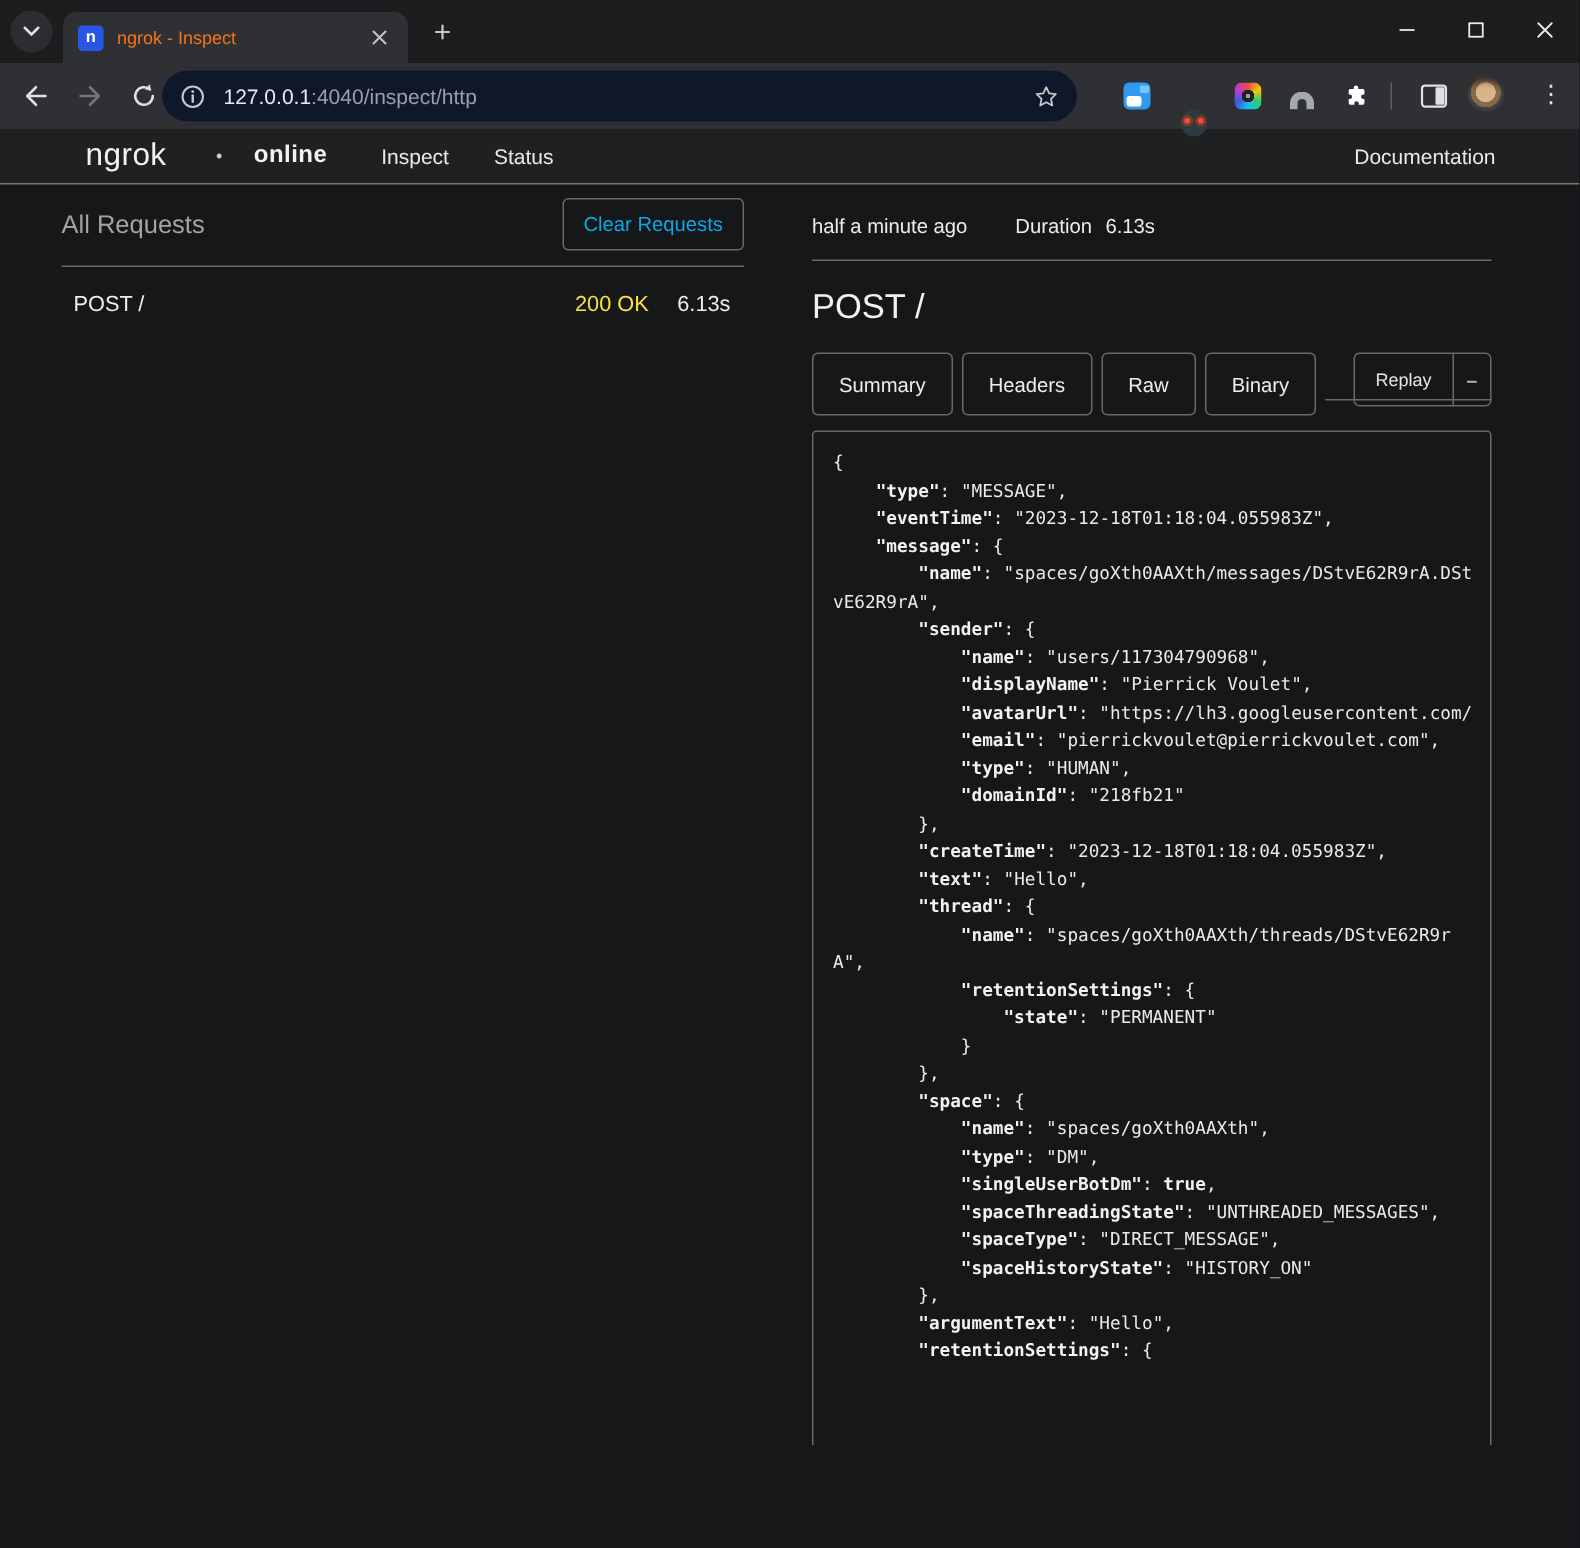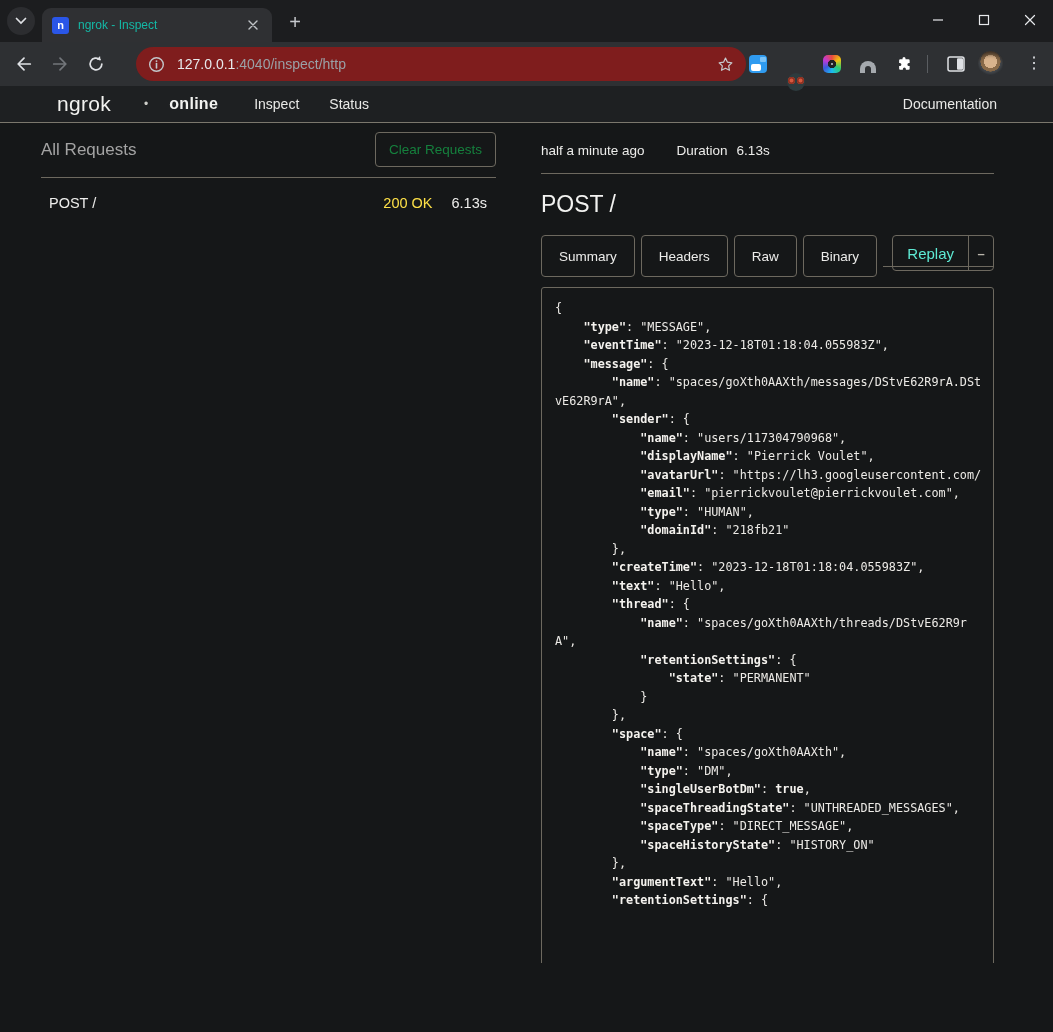--- a/index.html
+++ b/index.html
@@ -8,31 +8,31 @@
   .app { position:relative; width:1053px; height:1032px; box-shadow: inset 1px 0 0 #36383a; }
 
   
   .titlebar { position:relative; height:42px; background:#1c1d1f; }
   .tab-search { position:absolute; left:7px; top:7px; width:28px; height:28px; border-radius:50%;
                 background:#2c2d30; display:flex; align-items:center; justify-content:center; }
   .tab { position:absolute; left:42px; top:8px; width:230px; height:34px; background:#2f3033;
          border-radius:9px 9px 0 0; display:flex; align-items:center; padding:0 10px; }
   .favicon { width:17px; height:17px; border-radius:3px; background:#2a56e8; color:#fff;
              font-size:11px; font-weight:bold; display:flex; align-items:center; justify-content:center; }
-  .tab-title { color:#14b8a6; font-size:12px; margin-left:9px; flex:1; white-space:nowrap; overflow:hidden; }
+  .tab-title { color:#f97316; font-size:12px; margin-left:9px; flex:1; white-space:nowrap; overflow:hidden; }
   .tab-close { width:18px; height:18px; border-radius:50%; display:flex; align-items:center; justify-content:center; }
   .new-tab { position:absolute; left:283px; top:10px; width:24px; height:24px; color:#c6c9cd;
              font-size:20px; font-weight:300; display:flex; align-items:center; justify-content:center; }
   .win-controls { position:absolute; right:0; top:0; height:40px; display:flex; }
   .win-btn { width:46px; height:40px; display:flex; align-items:center; justify-content:center; }
 
   .toolbar { position:relative; height:44px; background:#2e3033; }
   .nav-ico { position:absolute; top:12px; width:20px; height:20px; display:flex; align-items:center; justify-content:center; }
-  .omnibox { position:absolute; left:136px; top:5px; width:610px; height:34px; border-radius:17px;
-             background:#7f1d1d; display:flex; align-items:center; padding:0 12px;justify-content:space-between; }
+  .omnibox { position:absolute; left:108px; top:5px; width:610px; height:34px; border-radius:17px;
+             background:#0f172a; display:flex; align-items:center; padding:0 12px;justify-content:space-between; }
   .url { font-size:14px; margin-left:12px; white-space:nowrap; flex:1; }
   .url .host { color:#e8eaed; }
   .url .rest { color:#9aa0a6; }
   .ext { position:absolute; top:13px; width:18px; height:18px; display:flex; align-items:center; justify-content:center; }
   .ext-blue { border-radius:4px; background:#2f9bf0; position:relative; overflow:hidden; }
   .ext-blue::before { content:""; position:absolute; left:2px; bottom:2px; width:10px; height:7px; background:#fff; border-radius:2px; }
   .ext-blue::after { content:""; position:absolute; right:1px; top:2px; width:6px; height:5px; background:#7cc3f7; border-radius:1px; }
   .ext-goggles { border-radius:50%; background:#2d3b3e; position:relative; }
   .ext-goggles::before, .ext-goggles::after { content:""; position:absolute; top:4px; width:7px; height:7px;
       border-radius:50%; background:#d4593f; box-shadow:inset 0 0 0 1.5px #8c2f20; }
@@ -68,42 +68,42 @@
   .columns { display:flex; margin-top:3px; }
   .col-left { width:455px; margin-right:45px; }
   .col-right { width:470px; height:837px; overflow-y:scroll; }
   .col-right::-webkit-scrollbar { width:14px; }
   .col-right::-webkit-scrollbar-track { background:#1f2223; border-left:1px solid #2e3133; }
   .col-right::-webkit-scrollbar-thumb { background:#495054; }
 
   .requests-header { display:flex; align-items:center; justify-content:space-between;
                      padding:6px 0 10px 0; border-bottom:1px solid #6d695f; height:52px; }
   .requests-title { color:#a3a3a3; font-size:17px; }
-  .btn { background:transparent; border:1px solid #6d695f; border-radius:4px; color:#15803d;
+  .btn { background:transparent; border:1px solid #6d695f; border-radius:4px; color:#0ea5e9;
          font-size:13.5px; font-family:"Liberation Sans", sans-serif; padding:9px 13px; }
   .request-row { display:flex; align-items:center; justify-content:space-between; padding:17px 9px 0 8px; }
   .req-path { color:#eeeeec; font-size:14.5px; }
   .req-right { display:flex; }
   .req-status { color:#fde047; font-size:14.5px; }
   .req-dur { color:#eeeeec; font-size:14.5px; margin-left:19px; }
 
   .detail-inner { width:453px; }
   .detail-meta { display:flex; align-items:center; padding-top:13px; height:35px; color:#ececea; font-size:13.5px; }
   .meta-duration-label { margin-left:32px; }
   .meta-duration-value { margin-left:9px; }
   .detail-divider { border-bottom:1px solid #6d695f; margin-top:12px; }
   .detail-title { color:#f2f2f0; font-size:23px; margin-top:17px; }
   .tabs-row { position:relative; display:flex; margin-top:17px; height:32px; }
   .tab-btn { border:1px solid #6d695f; border-radius:4px; background:transparent; color:#ececea;
              font-size:13.5px; font-family:"Liberation Sans", sans-serif; padding:0 17px; margin-right:6px;
              height:42px; display:flex; align-items:center; }
   .tab-fill { flex:1; border-bottom:1px solid #6d695f; }
   .replay-group { position:absolute; right:0; top:0; height:36px; display:flex;
                   border:1px solid #6d695f; border-radius:4px; overflow:hidden; }
-  .replay-main { display:flex; align-items:center; padding:0 14px; color:#5eead4; font-size:15px; }
+  .replay-main { display:flex; align-items:center; padding:0 14px; color:#e5e5e5; font-size:12px; }
   .replay-menu { width:25px; border-left:1px solid #6d695f; display:flex; align-items:center;
                  justify-content:center; color:#b9b5ab; font-size:13px; font-weight:bold; }
   .bytes-meta { margin-top:10px; color:#e9e9e7; font-size:12px; font-weight:bold; }
   .code-block { margin-top:20px; border:1px solid #6d695f; border-radius:3px; min-height:1560px;
                 padding:11px 6px 11px 13px; font-family:"DejaVu Sans Mono", monospace;
                 font-size:11.8px; line-height:18.5px; color:#eceae6; overflow:hidden; }
   .code-line { white-space:pre; }
   .code-line b { color:#f4f2ee; }
 
   svg { display:block; }

